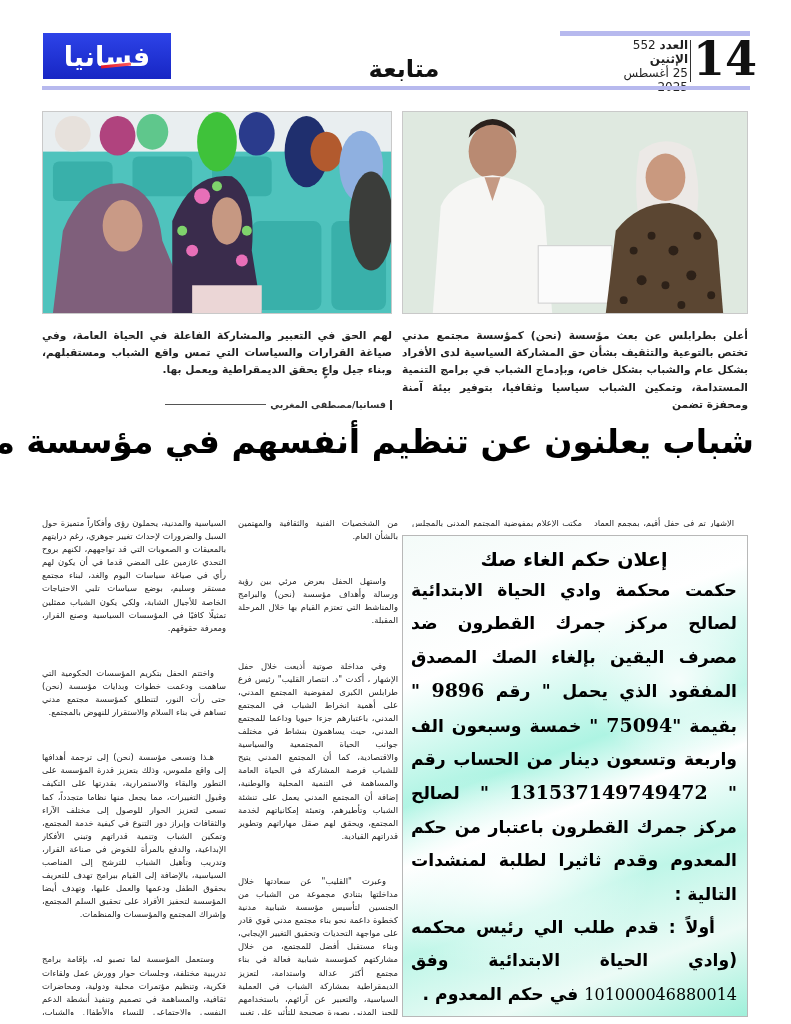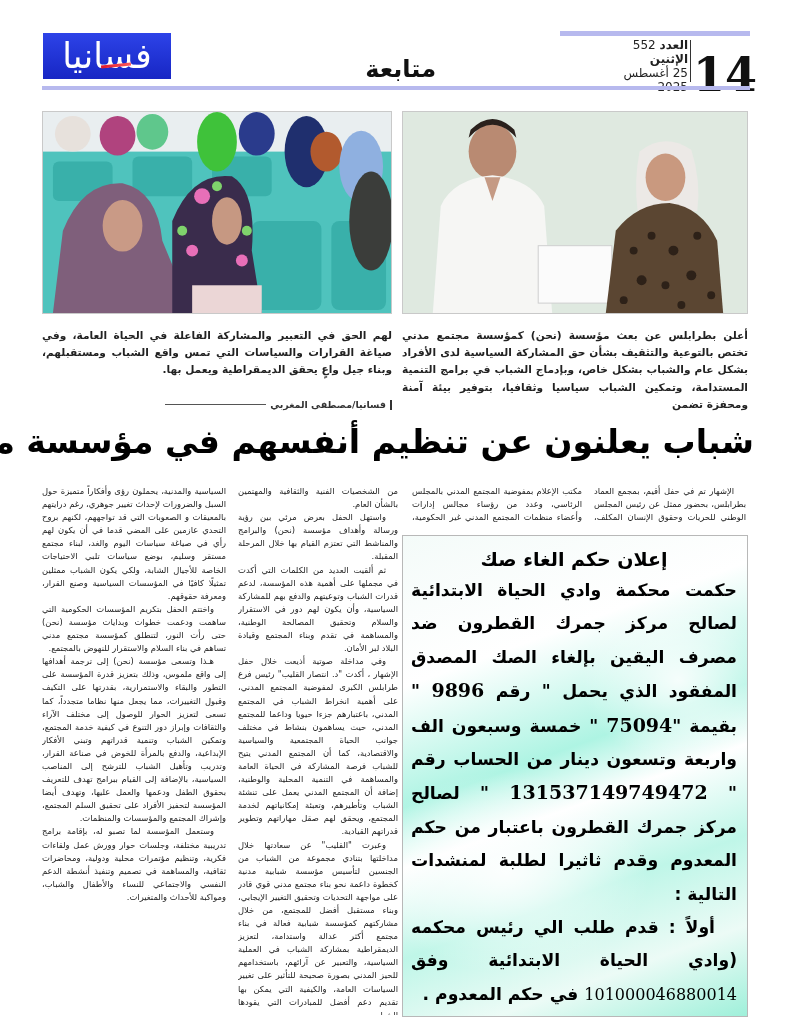--- a/index.html
+++ b/index.html
@@ -7,41 +7,41 @@
   body { position: relative; font-family: "DejaVu Sans", sans-serif; color: #1a1a1a; }
 
   
   .rule { position: absolute; height: 5px; background: #b7b9ee; }
   .rule.top { top: 31px; left: 560px; width: 190px; }
   .rule.bottom { top: 86px; left: 42px; width: 708px; height: 4px; }
 
   .page-number {
     position: absolute; top: 34px; left: 693px; width: 55px; height: 50px;
     font-family: "DejaVu Serif", serif; font-weight: bold; font-size: 46px;
-    line-height: 50px; text-align: left; color: #111; direction: ltr; margin-top: 16px;
+    line-height: 50px; text-align: left; color: #111; direction: ltr;
   }
   .num-divider { position: absolute; top: 40px; left: 690px; width: 1px; height: 42px; background: #333; }
   .issue-info {
     position: absolute; top: 38px; left: 590px; width: 98px;
     font-size: 12px; line-height: 14px; text-align: right; color: #222;
   }
   .issue-info .lbl { font-weight: bold; }
 
   .logo {
     position: absolute; top: 33px; left: 43px; width: 128px; height: 46px;
     background: linear-gradient(180deg, #2d43e8 0%, #1726c4 100%);
     display: flex; align-items: center; justify-content: center;
   }
-  .logo span { color: #fff; font-weight: normal; font-size: 35px; line-height: 1; letter-spacing: 0; }
+  .logo span { color: #fff; font-weight: bold; font-size: 27px; line-height: 1; letter-spacing: 0; }
   .logo .accent { position: absolute; bottom: 12px; left: 58px; width: 30px; height: 3px;
     background: linear-gradient(90deg, #e0162b, #ff5b5b); transform: rotate(-6deg); }
 
   .section-title {
-    position: absolute; top: 54px; left: 356px; width: 80px;
-    font-weight: bold; font-size: 24px; line-height: 30px; text-align: right; color: #111;
+    position: absolute; top: 54px; left: 364px; width: 80px;
+    font-weight: bold; font-size: 24px; line-height: 30px; text-align: center; color: #111;
   }
 
   
   .photo { position: absolute; overflow: hidden; border: 1px solid #c9c9c9; }
   .photo.right { top: 111px; left: 402px; width: 346px; height: 203px; background: #dde8df; }
   .photo.left { top: 111px; left: 42px; width: 350px; height: 203px; background: #5fb4ad; }
   .photo svg { width: 100%; height: 100%; display: block; }
 
   
   .caption {
@@ -62,21 +62,21 @@
     position: absolute; top: 418px; left: 38px; width: 716px;
     font-weight: bold; font-size: 33px; line-height: 48px; text-align: center; color: #000;
     letter-spacing: -0.5px; white-space: nowrap;
   }
 
   
   .col {
     position: absolute; font-size: 8.4px; line-height: 13.1px; text-align: justify;
     color: #222; overflow: hidden;
   }
-  .col p { text-indent: 12px; }
+  .col p { text-indent: 12px; margin-top: 32px; }
   .col p.noindent { text-indent: 0; }
   .col.r1 { top: 485px; left: 594px; width: 152px; height: 42px; }
   .col.r2 { top: 485px; left: 412px; width: 170px; height: 42px; }
   .col.c3 { top: 485px; left: 238px; width: 160px; height: 530px; }
   .col.c4 { top: 485px; left: 42px; width: 184px; height: 530px; }
 
   
   .notice {
     position: absolute; top: 535px; left: 402px; width: 346px; height: 482px;
     border: 1px solid #b8b8b8;
@@ -194,21 +194,20 @@
 <div class="col r1">
   <p>الإشهار تم في حفل أقيم، بمجمع العماد بطرابلس، بحضور ممثل عن رئيس المجلس الوطني للحريات وحقوق الإنسان المكلف، ومدير</p>
 </div>
 <div class="col r2">
   <p class="noindent">مكتب الإعلام بمفوضية المجتمع المدني بالمجلس الرئاسي، وعدد من رؤساء مجالس إدارات وأعضاء منظمات المجتمع المدني غير الحكومية، ونخبة</p>
 </div>
 
 <div class="col c3">
   <p class="noindent">من الشخصيات الفنية والثقافية والمهتمين بالشأن العام.</p>
   <p>واستهل الحفل بعرض مرئي بين رؤية ورسالة وأهداف مؤسسة (نحن) والبرامج والمناشط التي تعتزم القيام بها خلال المرحلة المقبلة.</p>
-  <p>ثم ألقيت العديد من الكلمات التي أكدت في مجملها على أهمية هذه المؤسسة، لدعم قدرات الشباب وتوعيتهم والدفع بهم للمشاركة السياسية، وأن يكون لهم دور في الاستقرار والسلام وتحقيق المصالحة الوطنية، والمساهمة في تقدم وبناء المجتمع وقيادة البلاد لبر الأمان.</p>
   <p>وفي مداخلة صوتية أذيعت خلال حفل الإشهار ، أكدت "د. انتصار القليب" رئيس فرع طرابلس الكبرى لمفوضية المجتمع المدني، على أهمية انخراط الشباب في المجتمع المدني، باعتبارهم جزءا حيويا وداعما للمجتمع المدني، حيث يساهمون بنشاط في مختلف جوانب الحياة المجتمعية والسياسية والاقتصادية، كما أن المجتمع المدني يتيح للشباب فرصة المشاركة في الحياة العامة والمساهمة في التنمية المحلية والوطنية، إضافة أن المجتمع المدني يعمل على تنشئة الشباب وتأطيرهم، وتعبئة إمكانياتهم لخدمة المجتمع، ويحقق لهم صقل مهاراتهم وتطوير قدراتهم القيادية.</p>
   <p>وعبرت "القليب" عن سعادتها خلال مداخلتها بتنادي مجموعة من الشباب من الجنسين لتأسيس مؤسسة شبابية مدنية كخطوة داعمة نحو بناء مجتمع مدني قوي قادر على مواجهة التحديات وتحقيق التغيير الإيجابي، وبناء مستقبل أفضل للمجتمع، من خلال مشاركتهم كمؤسسة شبابية فعالة في بناء مجتمع أكثر عدالة واستدامة، لتعزيز الديمقراطية بمشاركة الشباب في العملية السياسية، والتعبير عن آرائهم، باستخدامهم للحيز المدني بصورة صحيحة للتأثير على تغيير السياسات العامة، والكيفية التي يمكن بها تقديم دعم أفضل للمبادرات التي يقودها الشباب.</p>
 
 </div>
 
 <div class="col c4">
   <p class="noindent">السياسية والمدنية، يحملون رؤى وأفكاراً متميزة حول السبل والضرورات لإحداث تغيير جوهري، رغم درايتهم بالمعيقات و الصعوبات التي قد تواجههم، لكنهم بروح التحدي عازمين على المضي قدما في أن يكون لهم رأي في صياغة سياسات اليوم والغد، لبناء مجتمع مستقر وسليم، بوضع سياسات تلبي الاحتياجات الخاصة للأجيال الشابة، ولكي يكون الشباب ممثلين تمثيلًا كافيًا في المؤسسات السياسية وصنع القرار، ومعرفة حقوقهم.</p>
   <p>واختتم الحفل بتكريم المؤسسات الحكومية التي ساهمت ودعمت خطوات وبدايات مؤسسة (نحن) حتى رأت النور، لتنطلق كمؤسسة مجتمع مدني تساهم في بناء السلام والاستقرار للنهوض بالمجتمع.</p>
   <p>هـذا وتسعى مؤسسة (نحن) إلى ترجمة أهدافها إلى واقع ملموس، وذلك بتعزيز قدرة المؤسسة على التطور والبقاء والاستمرارية، بقدرتها على التكيف وقبول التغييرات، مما يجعل منها نظاما متجدداً، كما تسعى لتعزيز الحوار للوصول إلى مختلف الآراء والثقافات وإبراز دور التنوع في كيفية خدمة المجتمع، وتمكين الشباب وتنمية قدراتهم وتبني الأفكار الإبداعية، والدفع بالمرأة للخوض في صناعة القرار، وتدريب وتأهيل الشباب للترشح إلى المناصب السياسية، بالإضافة إلى القيام ببرامج تهدف للتعريف بحقوق الطفل ودعمها والعمل عليها، وتهدف أيضا المؤسسة لتحفيز الأفراد على تحقيق السلم المجتمع، وإشراك المجتمع والمؤسسات والمنظمات.</p>
   <p>وستعمل المؤسسة لما تصبو له، بإقامة برامج تدريبية مختلفة، وجلسات حوار وورش عمل ولقاءات فكرية، وتنظيم مؤتمرات محلية ودولية، ومحاضرات ثقافية، والمساهمة في تصميم وتنفيذ أنشطة الدعم النفسي والاجتماعي للنساء والأطفال والشباب، ومواكبة للأحداث والمتغيرات.</p>

